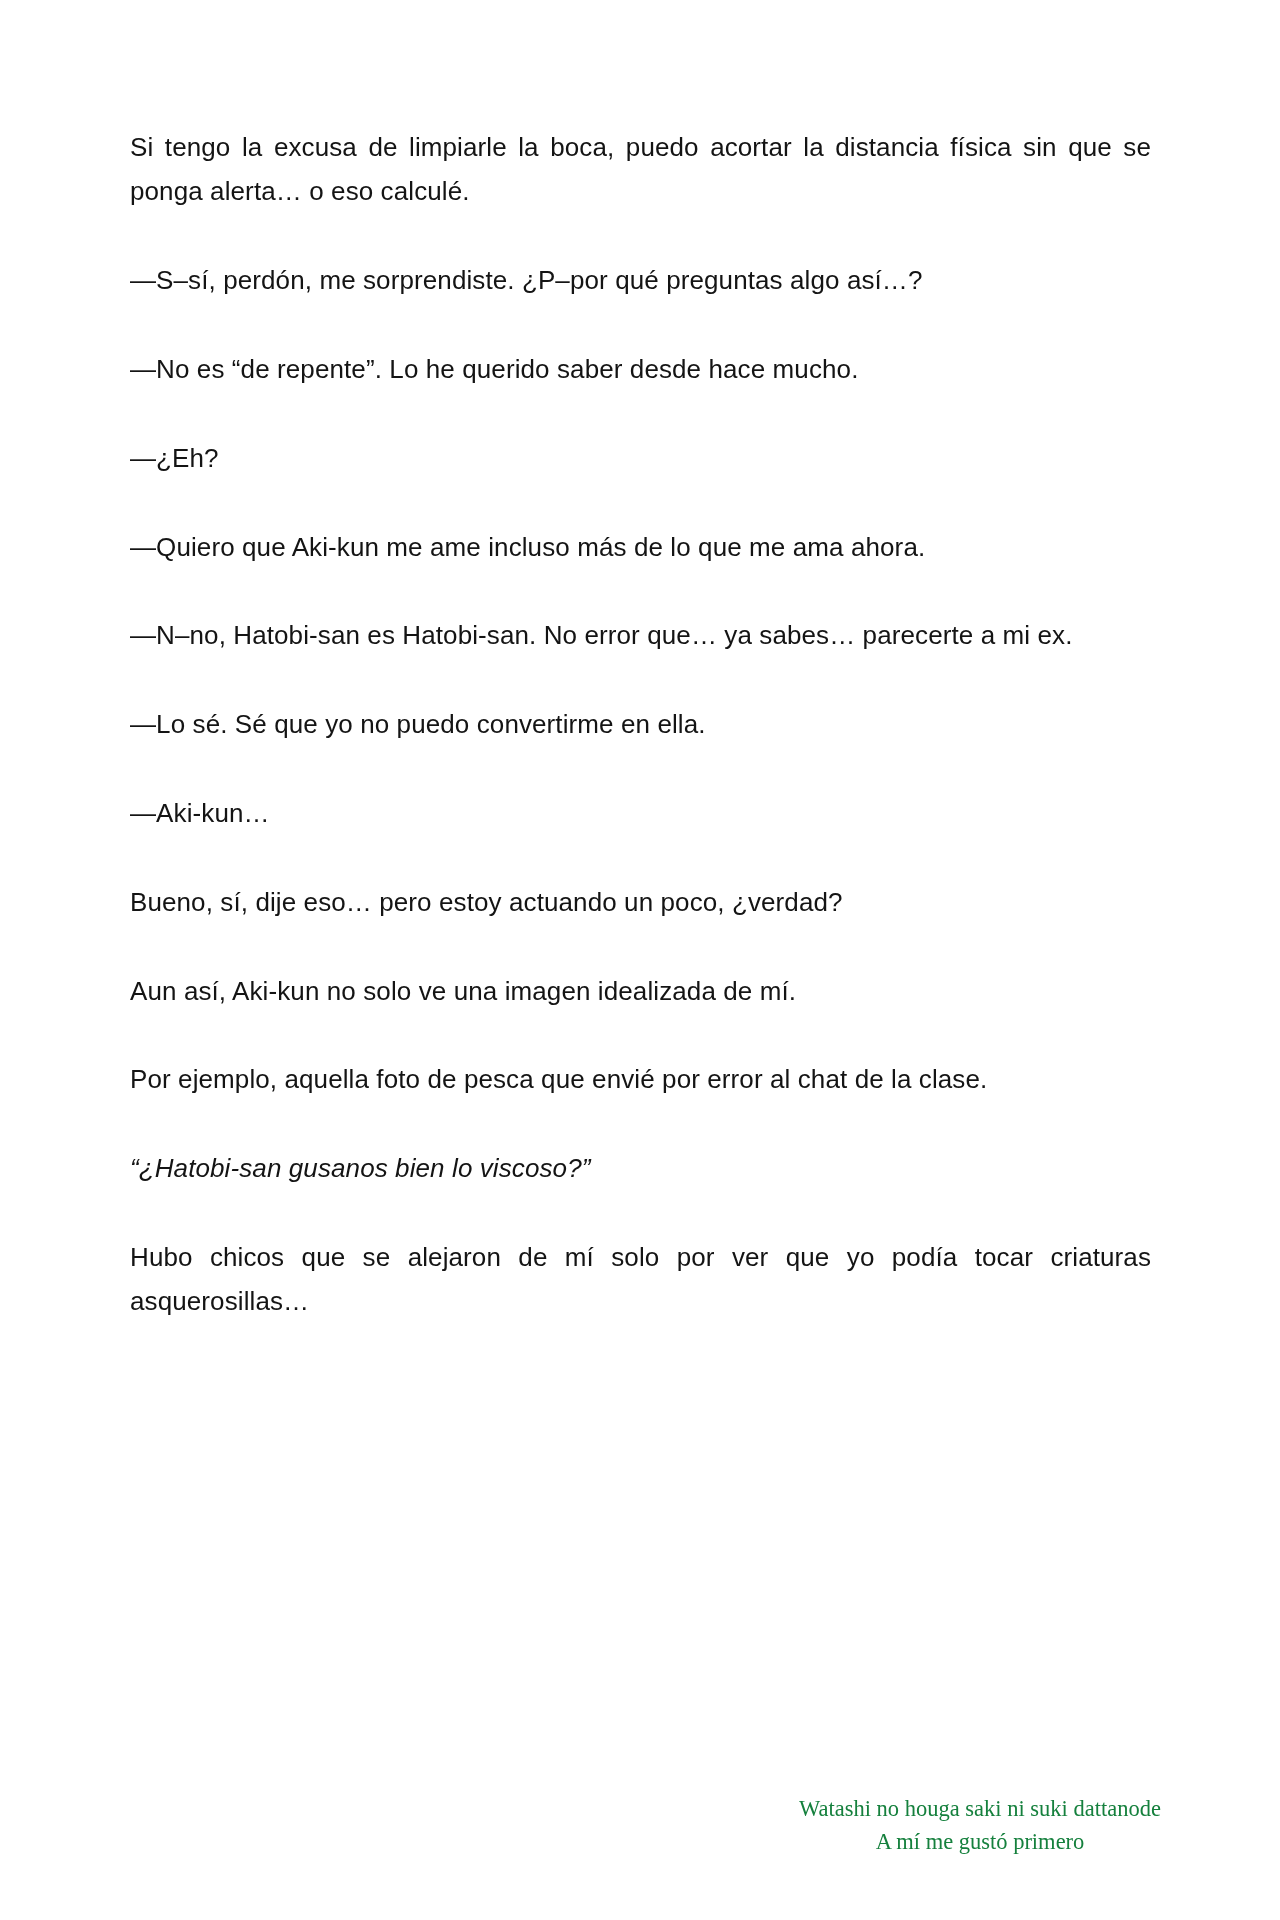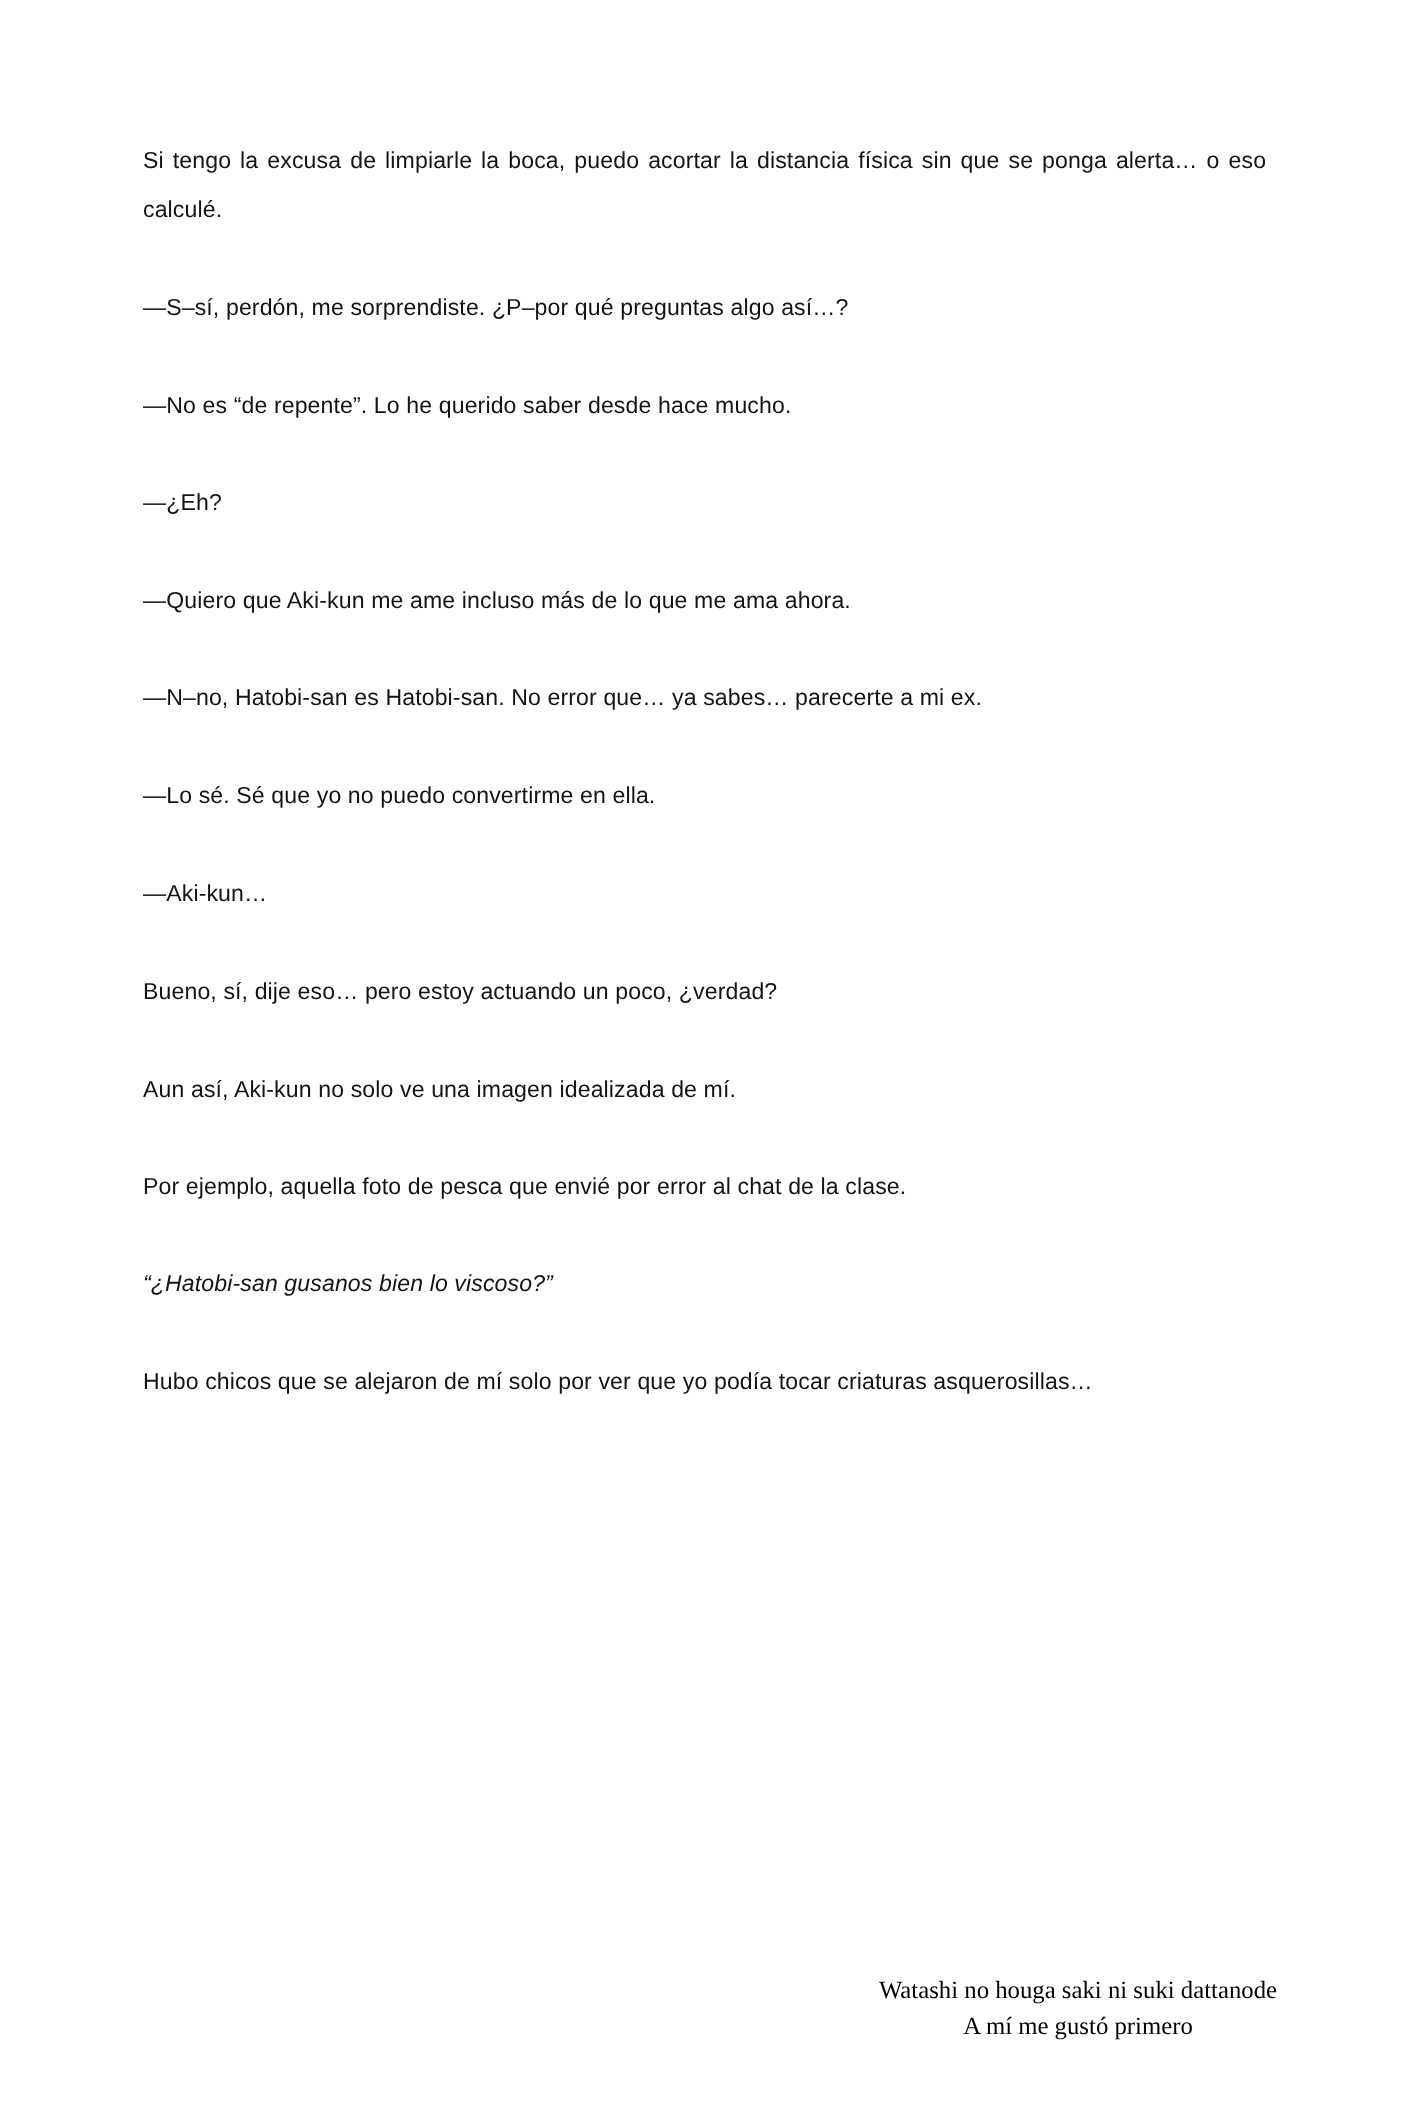--- a/index.html
+++ b/index.html
@@ -20,21 +20,21 @@
       width: 1280px;
       height: 1920px;
       background: #ffffff;
     }
     .body-text {
       position: absolute;
       left: 130px;
       top: 125px;
       width: 1021px;
       font-family: "Liberation Sans", sans-serif;
-      font-size: 21px;
+      font-size: 26px;
       line-height: 44.4px;
       color: #141414;
       text-align: justify;
       text-align-last: left;
       letter-spacing: 0.1px;
     }
     .body-text p {
       margin: 0 0 44.4px 0;
       padding: 0;
     }
@@ -42,21 +42,21 @@
       font-style: italic;
     }
     .footer {
       position: absolute;
       left: 760px;
       top: 1792px;
       width: 440px;
       font-family: "Liberation Serif", serif;
       font-size: 22.5px;
       line-height: 33px;
-      color: #000000;
+      color: #15803d;
       text-align: center;
     }
     .footer div {
       white-space: nowrap;
     }
   </style>
 </head>
 <body>
 
 <div class="page">

